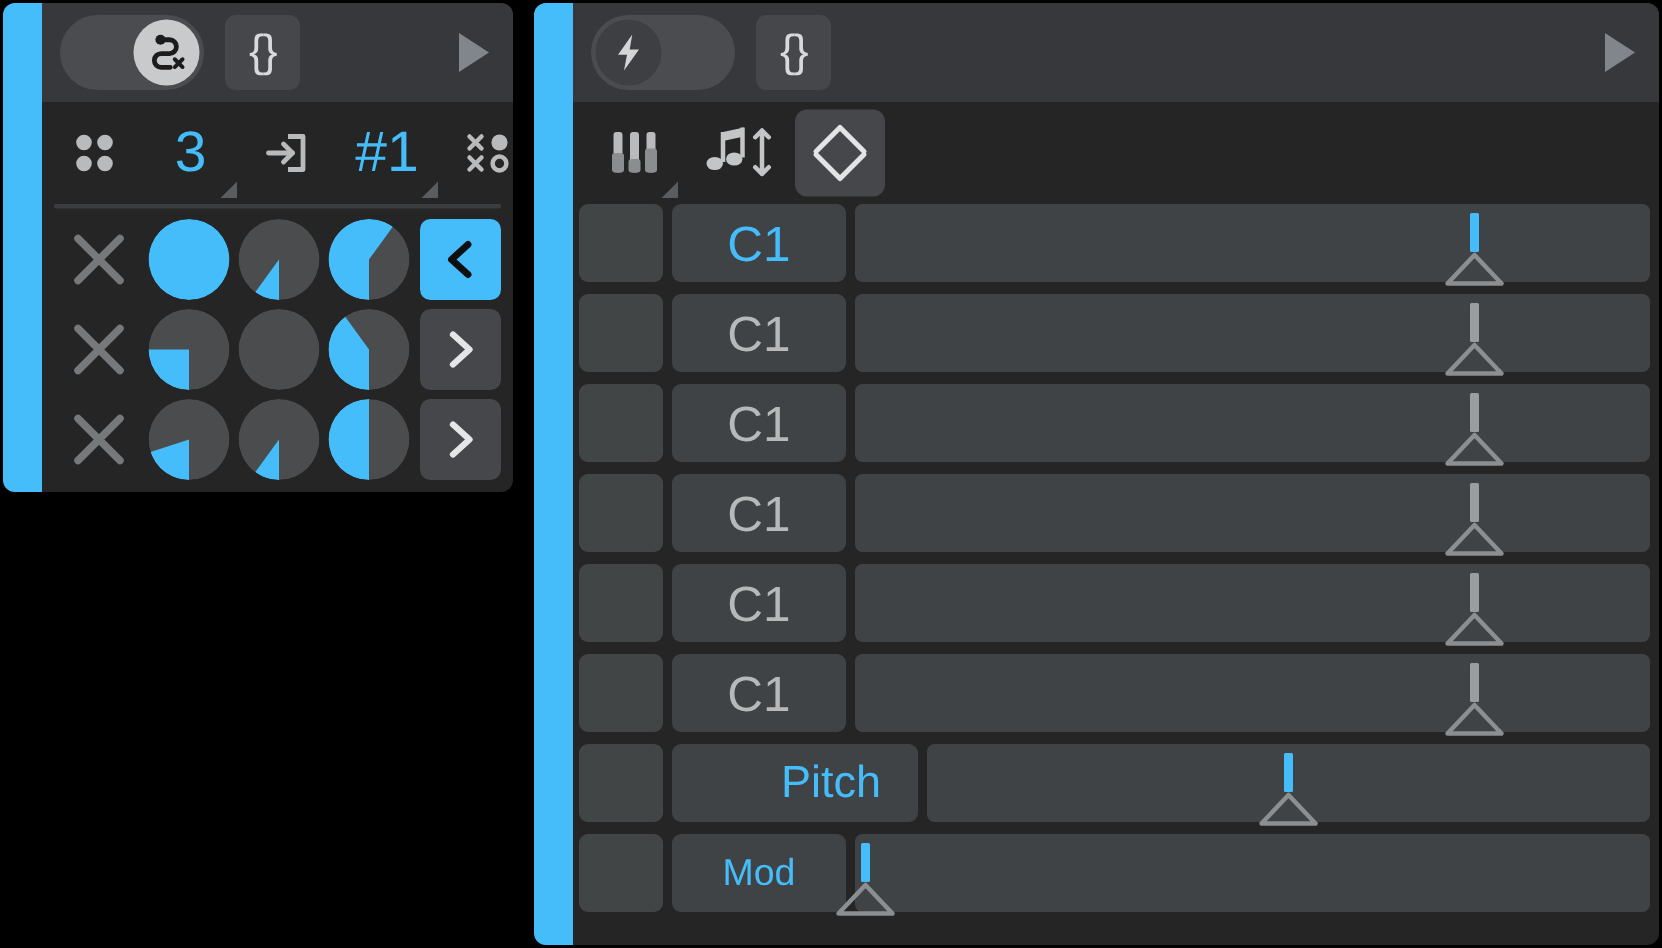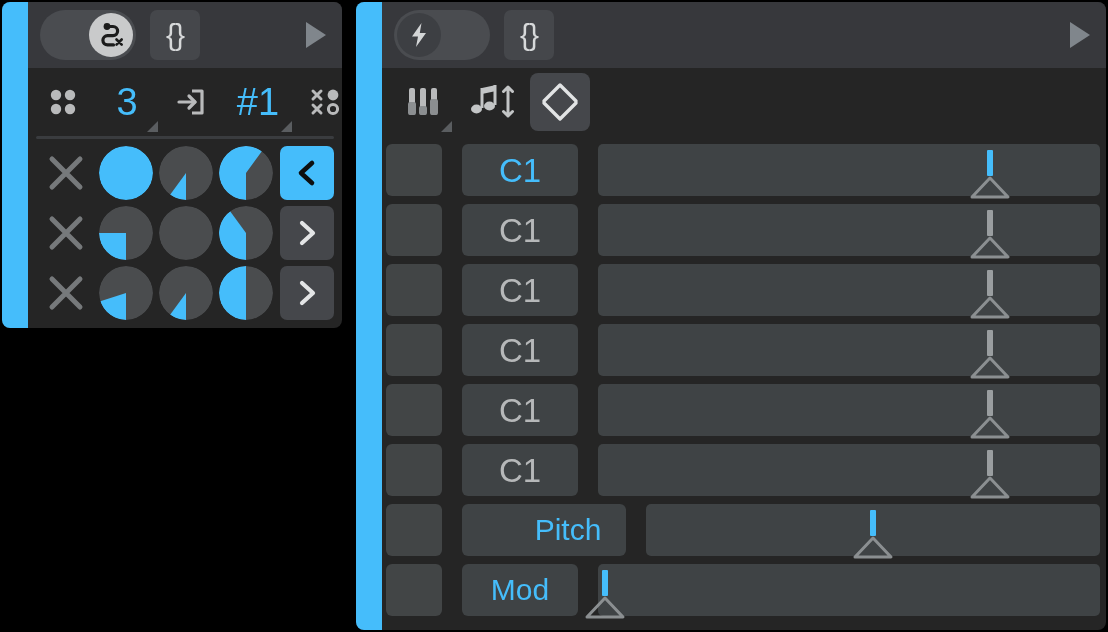--- a/index.html
+++ b/index.html
@@ -179,24 +179,24 @@
   
   .rows-wrap {
     flex: 1 1 auto;
     display: flex;
     flex-direction: column;
     padding: 0 0 0 4px;
     box-sizing: border-box;
   }
   .srow {
     display: flex;
-    align-items: flex-end;
+    align-items: flex-start;
     height: 60px;
     flex: 0 0 60px;
-    gap: 20px;
+    gap: 6px;
     padding-right: 6px;
     box-sizing: border-box;
   }
   .cell-blank {
     width: 56px;
     height: 52px;
     flex: 0 0 56px;
     background: #424546;
     border-radius: 6px;
   }
@@ -553,21 +553,21 @@
               <span class="stem"></span>
               <svg class="tent" width="44" height="26" viewBox="0 0 44 26" aria-hidden="true">
                 <path d="M4 23 L22 4 L40 23 Z" fill="none" stroke="#8b8f91" stroke-width="3" stroke-linejoin="round"></path>
               </svg>
             </div>
           </div>
         </div>
 
         <div class="srow">
           <div class="cell-blank"></div>
-          <div class="cell-label accent" style="font-size:30px;margin-top:24px;">Mod</div>
+          <div class="cell-label accent" style="font-size:25px;">Mod</div>
           <div class="track">
             <div class="handle accent" style="left:1.4%;">
               <span class="stem"></span>
               <svg class="tent" width="44" height="26" viewBox="0 0 44 26" aria-hidden="true">
                 <path d="M4 23 L22 4 L40 23 Z" fill="none" stroke="#8b8f91" stroke-width="3" stroke-linejoin="round"></path>
               </svg>
             </div>
           </div>
         </div>
 

